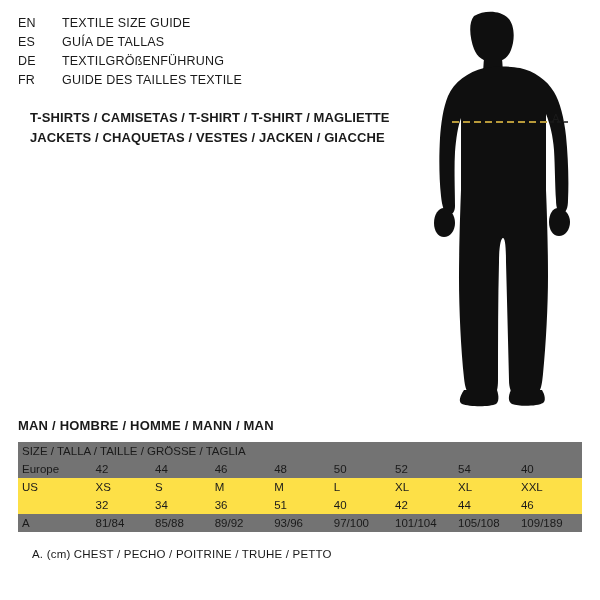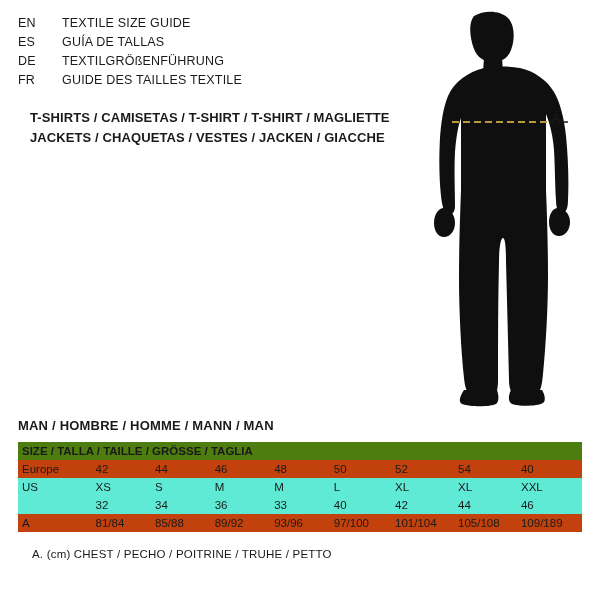--- a/index.html
+++ b/index.html
@@ -97,29 +97,29 @@
     width: 564px;
     border-collapse: collapse;
     font-size: 11.5px;
   }
   table.size-table td {
     padding: 0;
     height: 18px;
     vertical-align: middle;
   }
   .row-head td {
-    background: #4d7c0f;
-    font-weight: bold;
+    background: #737373;
+    font-weight: normal;
     color: #1a1a1a;
   }
   .row-alt td {
-    background: #5eead4;
+    background: #fde047;
   }
   .row-plain td {
-    background: #c2410c;
+    background: #737373;
   }
   .cell-label {
     width: 84px;
     padding-left: 4px !important;
     white-space: nowrap;
   }
   .cell-val {
     width: 68px;
     text-align: left;
     padding-left: 2px !important;
@@ -255,21 +255,21 @@
         <td class="cell-val">XL</td>
         <td class="cell-val">XL</td>
         <td class="cell-val">XXL</td>
       </tr>
 
       <tr class="row-alt">
         <td class="cell-label"></td>
         <td class="cell-val">32</td>
         <td class="cell-val">34</td>
         <td class="cell-val">36</td>
-        <td class="cell-val">33</td>
+        <td class="cell-val">51</td>
         <td class="cell-val">40</td>
         <td class="cell-val">42</td>
         <td class="cell-val">44</td>
         <td class="cell-val">46</td>
       </tr>
 
       <tr class="row-plain">
         <td class="cell-label">A</td>
         <td class="cell-val">81/84</td>
         <td class="cell-val">85/88</td>

